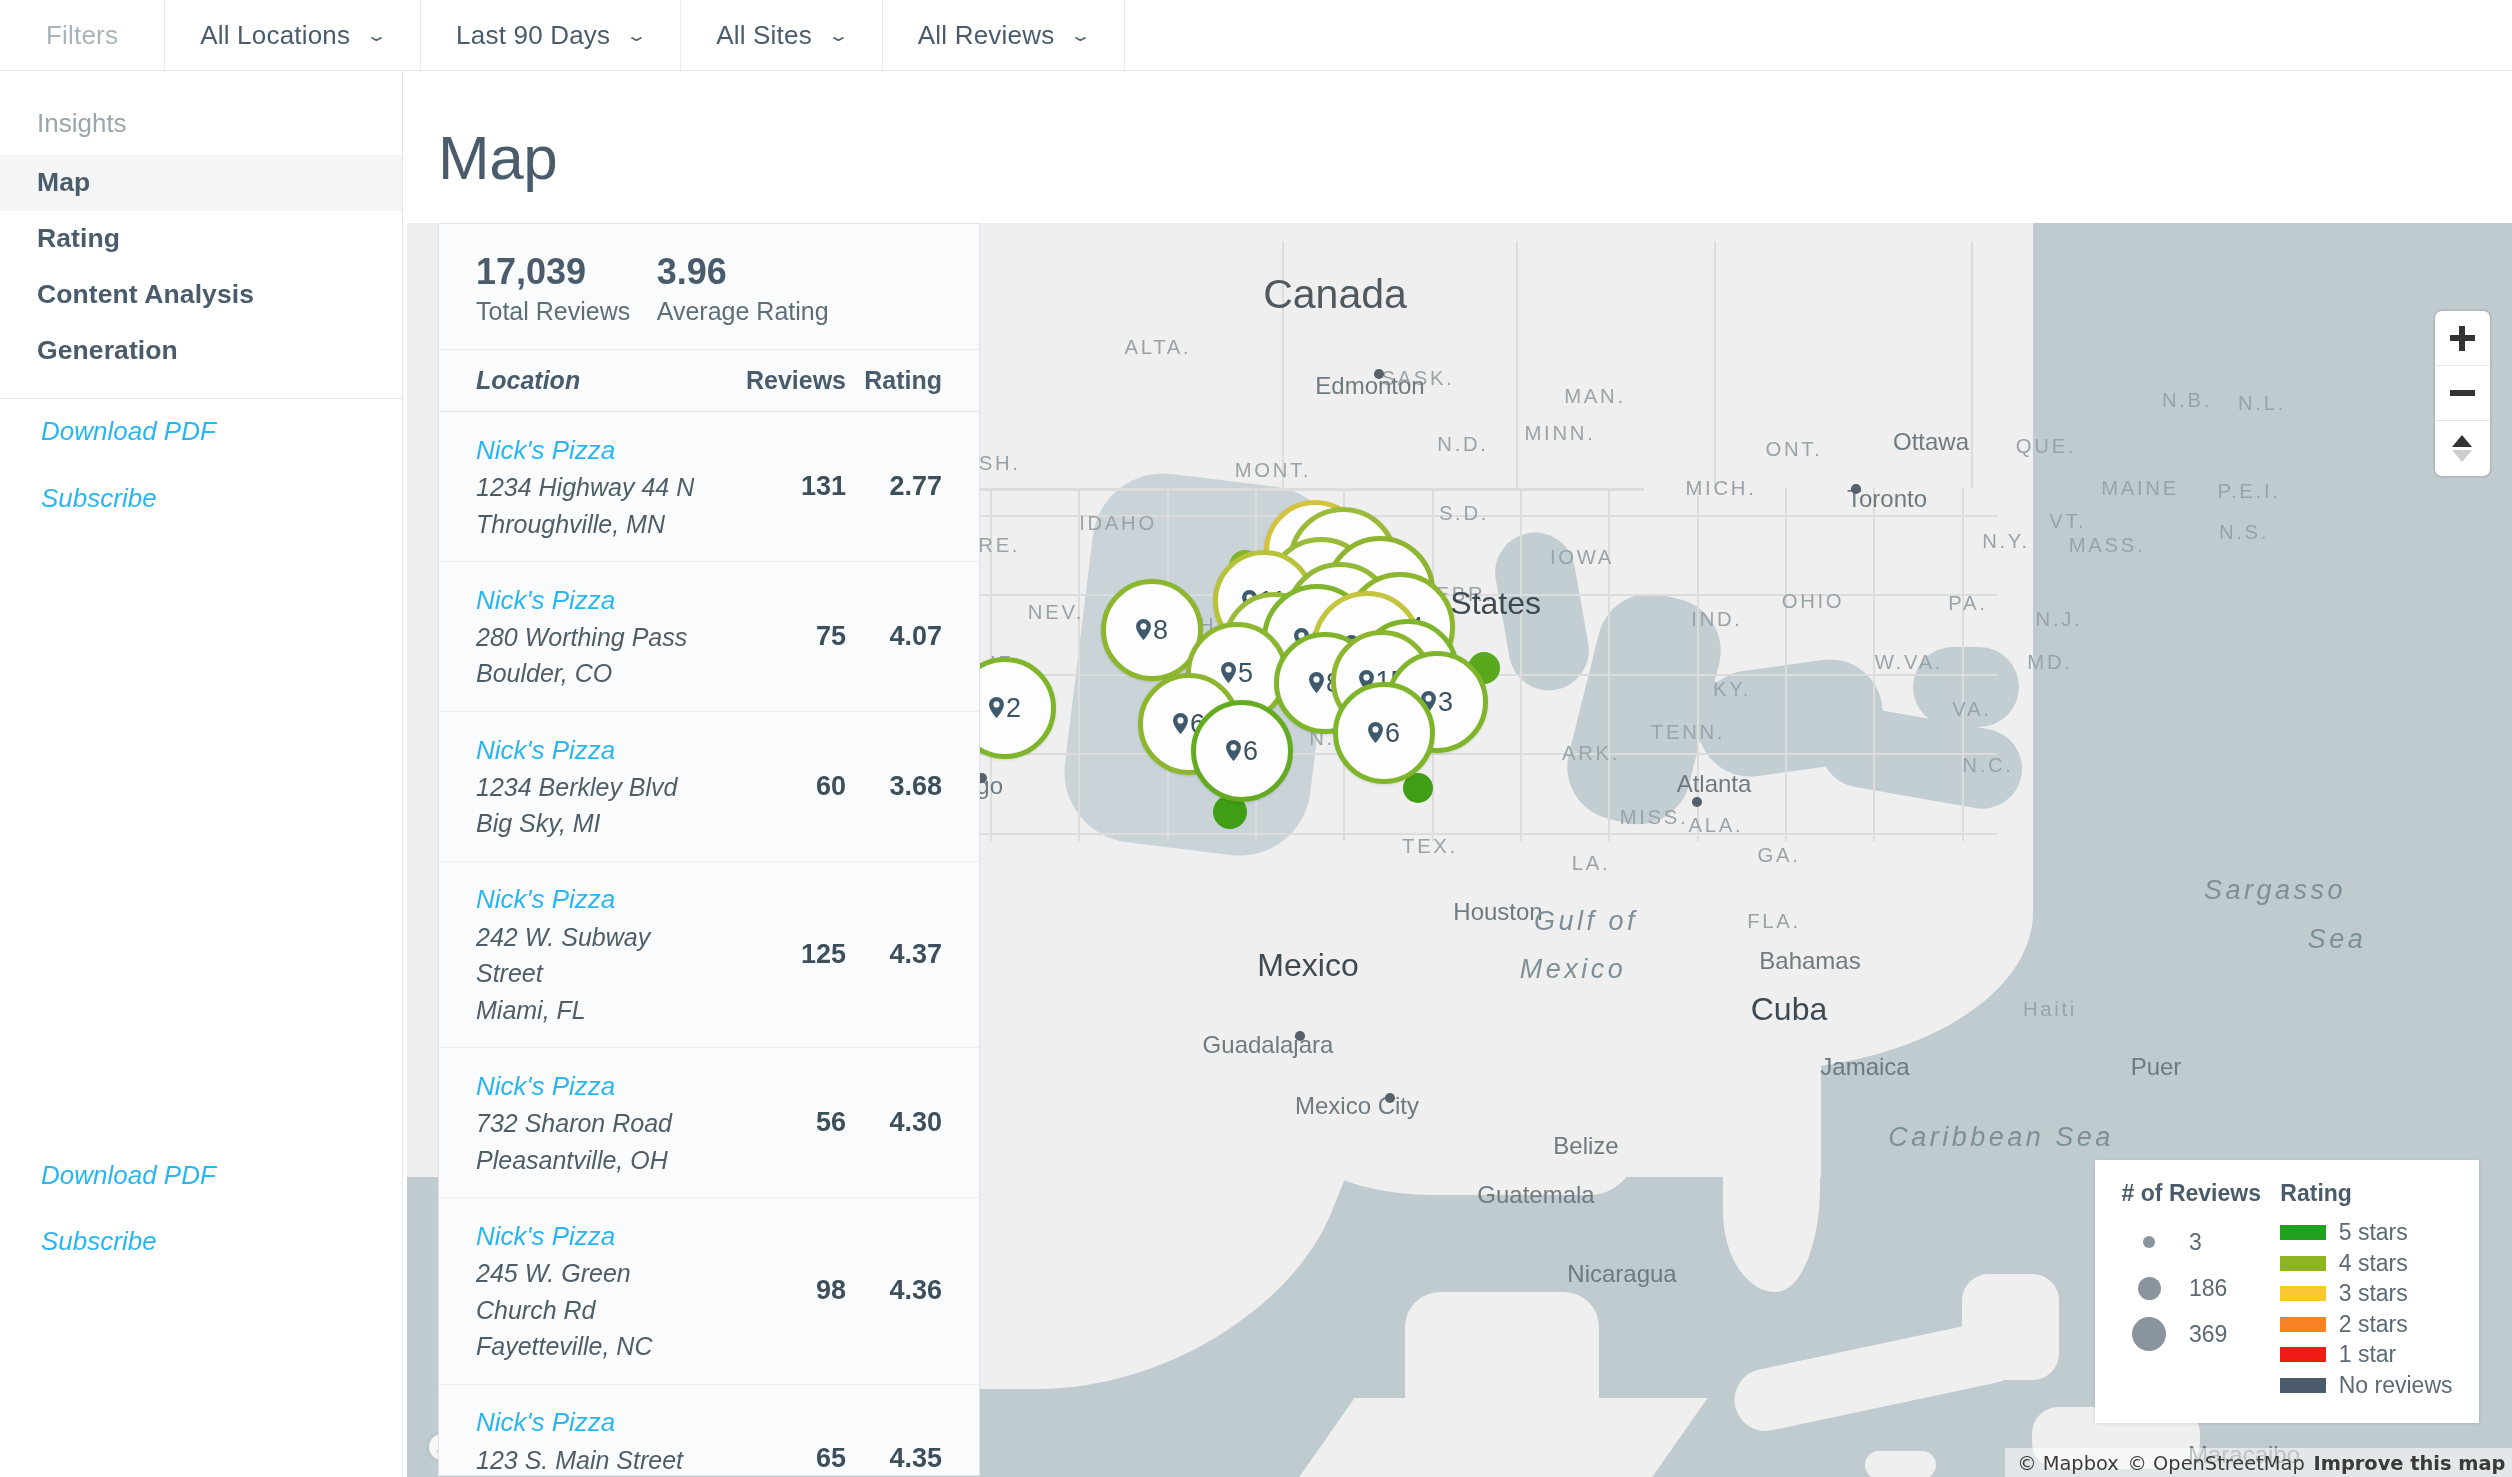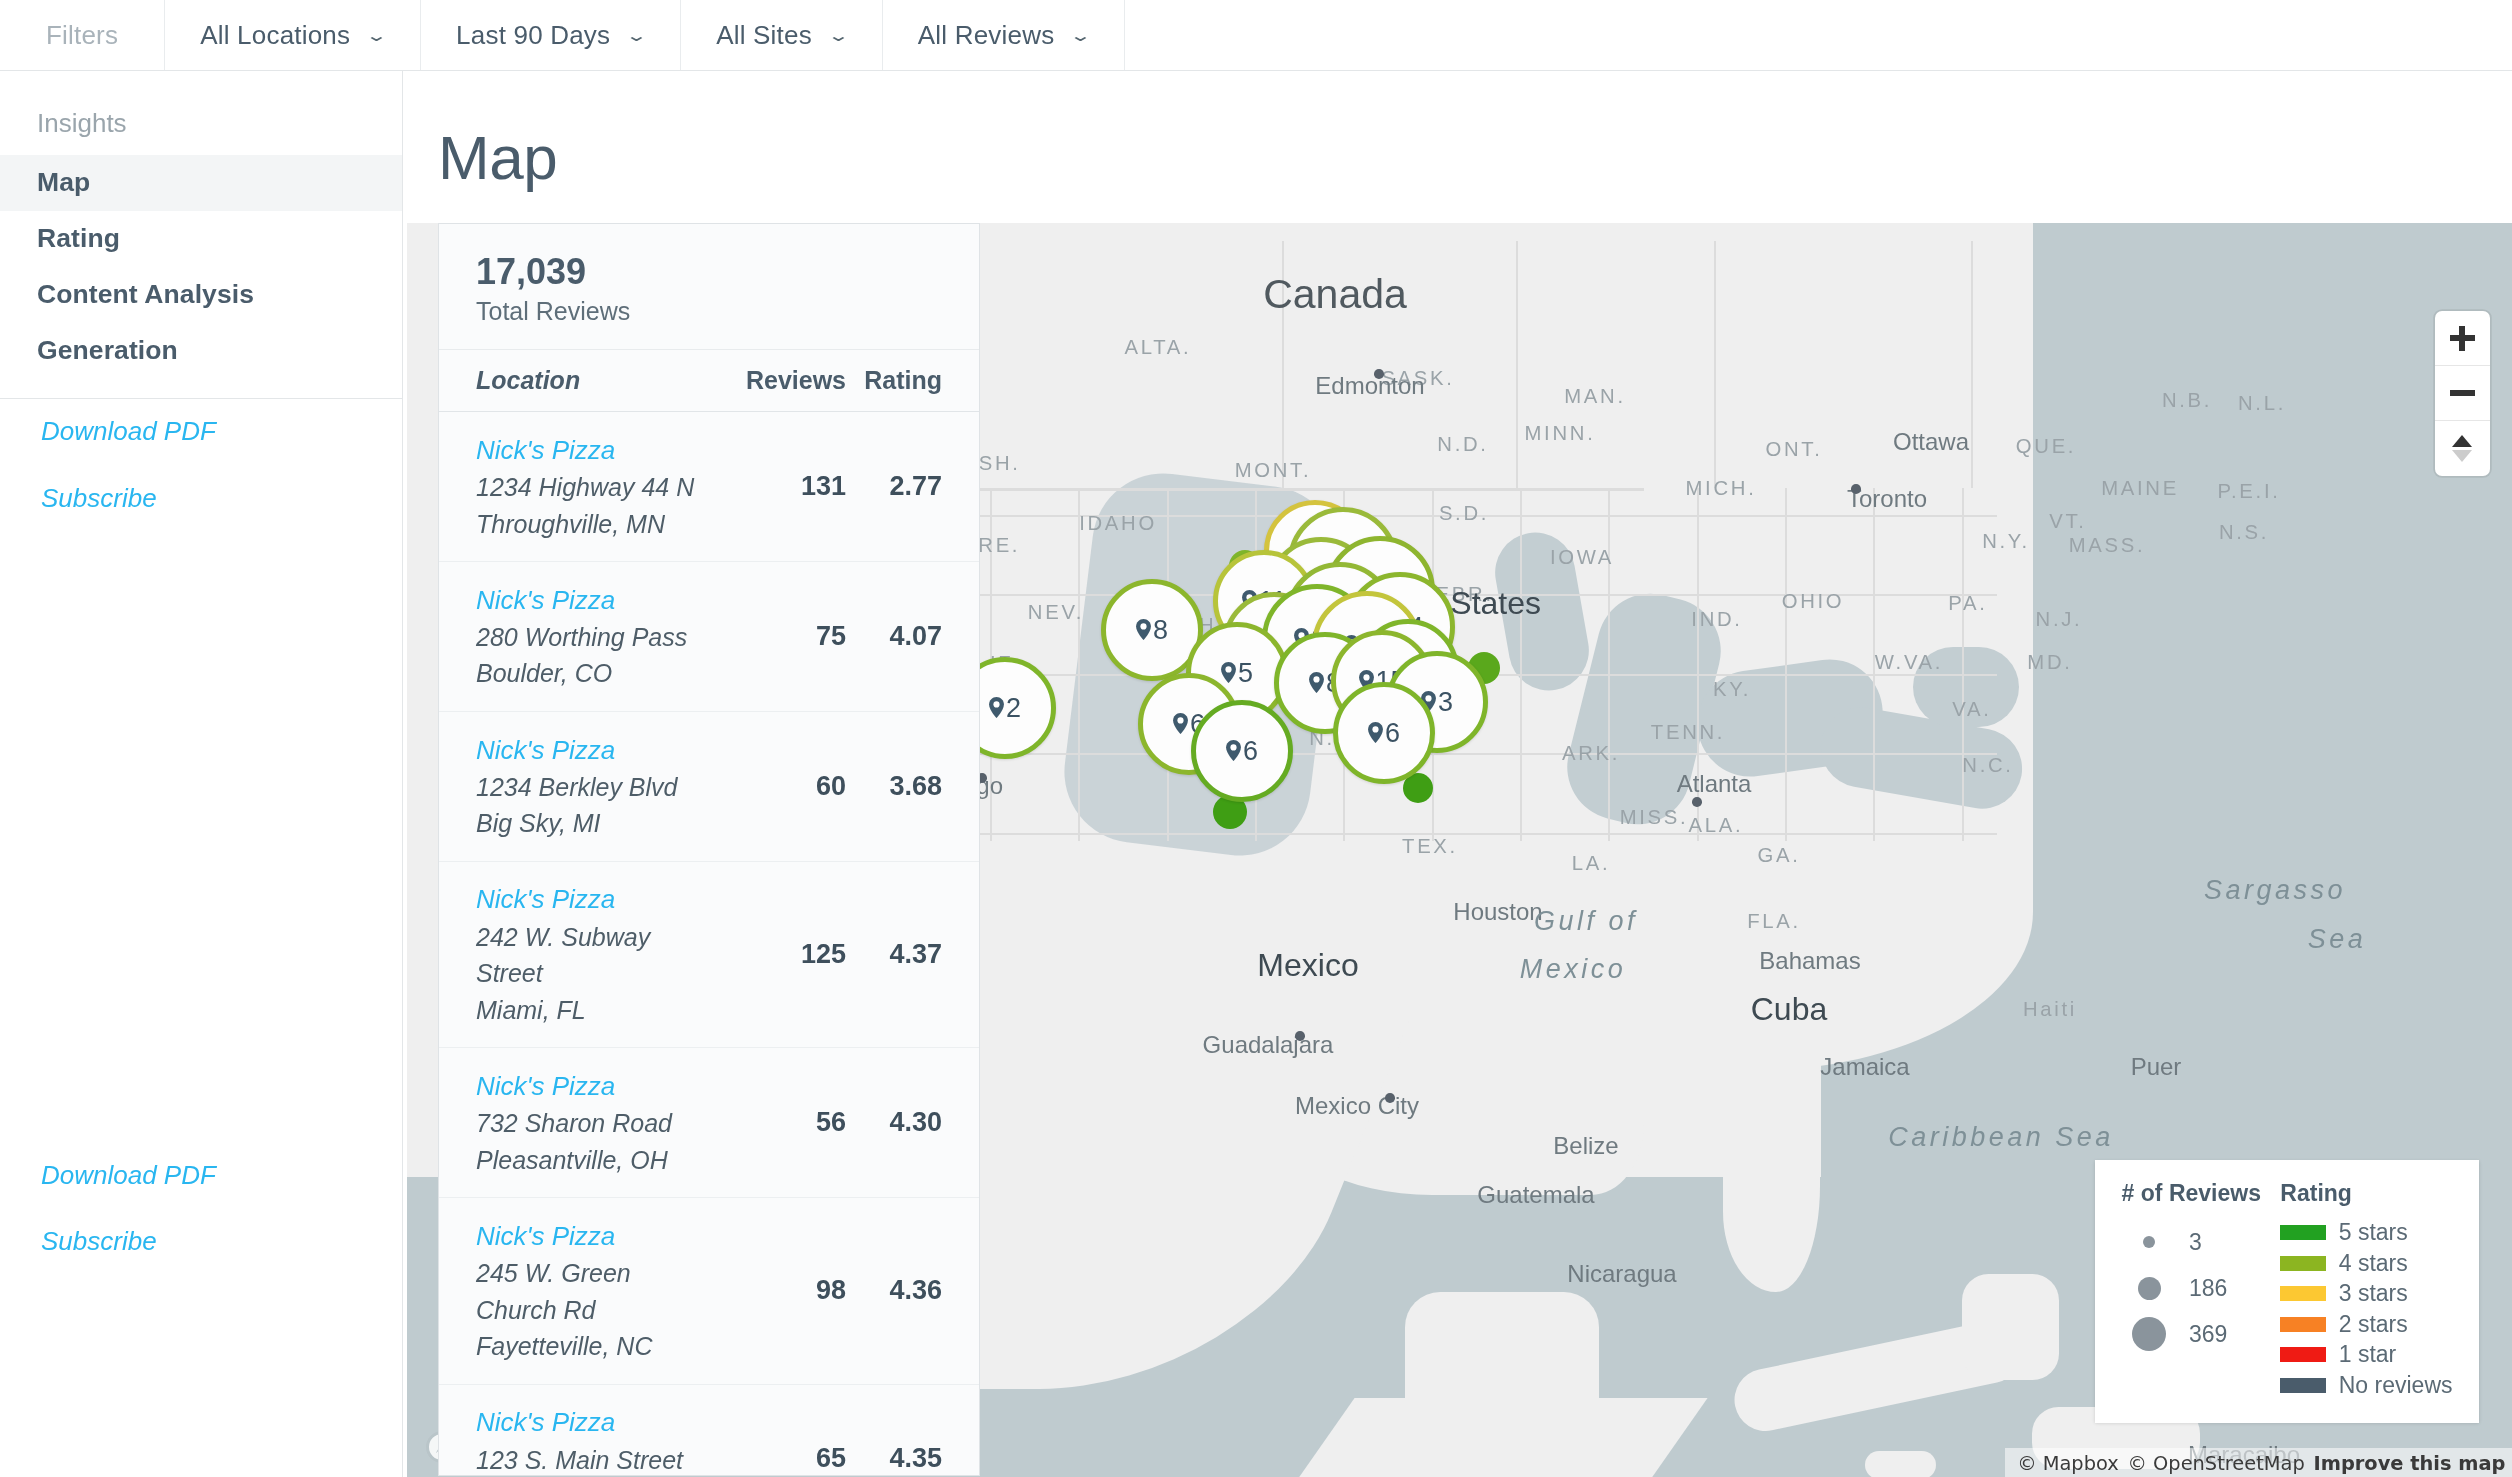--- a/index.html
+++ b/index.html
@@ -696,20 +696,24 @@
       <span class="bold">Improve this map</span>
     </div>
   </div>
 
   <div id="panel">
     <div id="stats">
       <div class="stat">
         <div class="num">17,039</div>
         <div class="cap">Total Reviews</div>
       </div>
+      <div class="stat second">
+        <div class="num">3.96</div>
+        <div class="cap">Average Rating</div>
+      </div>
     </div>
     <div id="thead">
       <div class="c-loc">Location</div>
       <div class="c-rev">Reviews</div>
       <div class="c-rat">Rating</div>
     </div>
     <div id="tbody">
         <div class="trow">
           <div class="c-loc">
             <div class="loc-name">Nick's Pizza</div>

